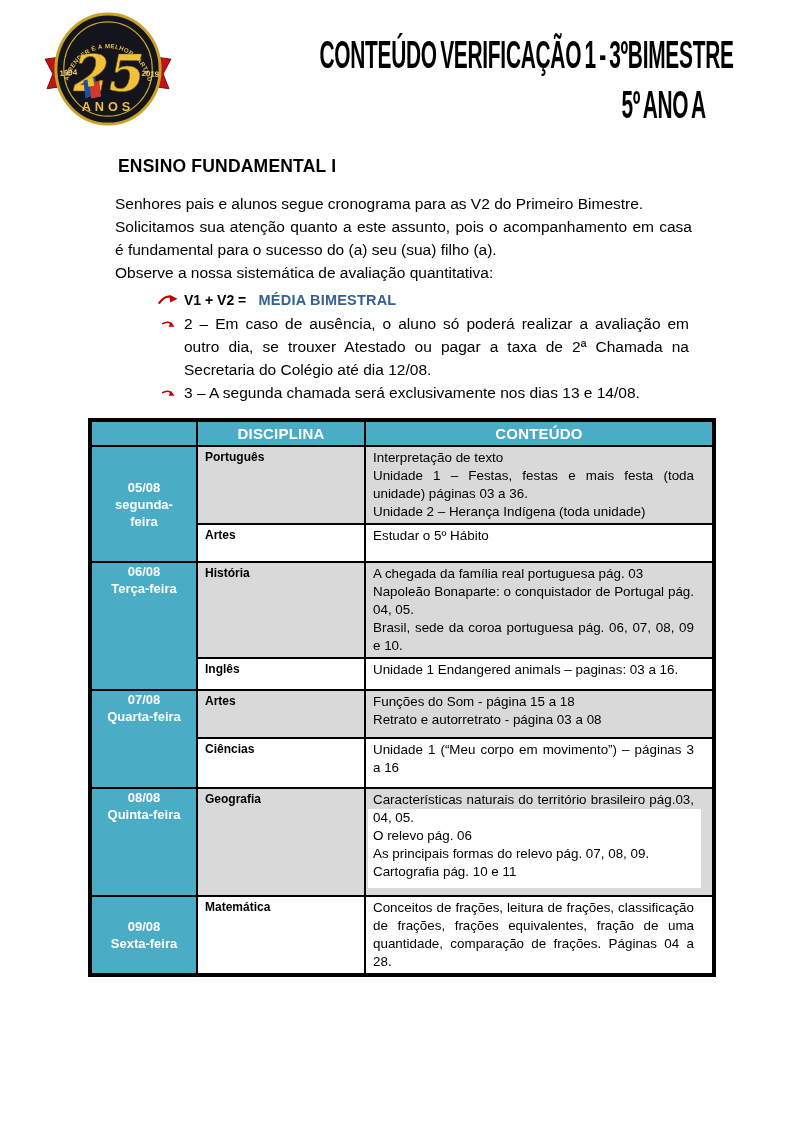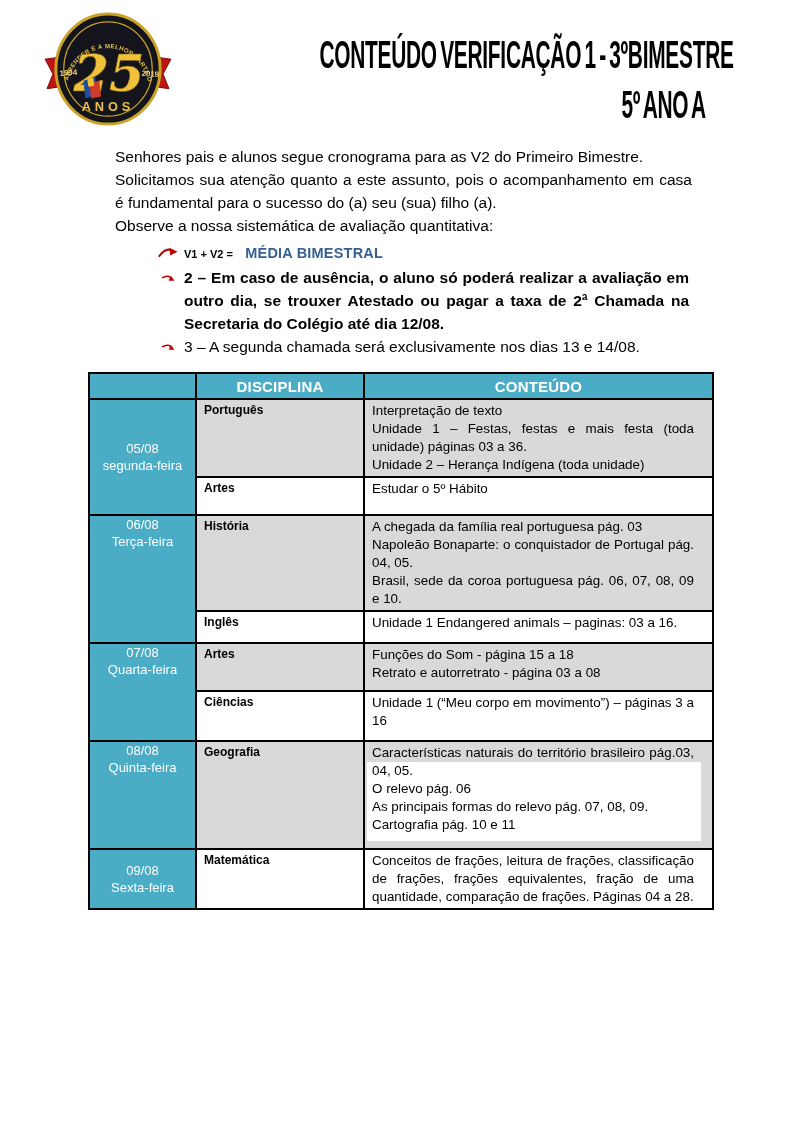--- a/index.html
+++ b/index.html
@@ -19,29 +19,29 @@
   
   .intro { margin:15px 4px 0 115px; width:577px; font-size:15.5px; line-height:23px; }
   .intro .just { text-align:justify; }
   
   .syslist { margin:4px 0 0 158px; font-size:15.5px; line-height:23px; }
   .sysitem { display:flex; align-items:flex-start; }
   .bullet-ico { flex:0 0 26px; padding-top:4px; }
   .bullet-ico.small { padding-top:7px; padding-left:4px; }
   .bullet-ico svg { display:block; }
   .sysitem .txt { width:505px; }
-  .sysitem .just { text-align:justify;font-weight:bold; }
-  .formula-bold { font-weight:700; font-size:11px; }
+  .sysitem .just { text-align:justify; }
+  .formula-bold { font-weight:700; font-size:14px; }
   .formula-highlight { font-weight:700; font-size:14.5px; color:#366092; letter-spacing:.2px;padding-left:8px; }
   
-  .schedule { margin:14px 0 0 88px; width:624px; border-collapse:collapse; table-layout:fixed; border:1px solid #000000; }
+  .schedule { margin:14px 0 0 88px; width:624px; border-collapse:collapse; table-layout:fixed; border:4px solid #000000; }
   .schedule th, .schedule td { border:2px solid #000; }
   .col-day { width:107px; } .col-disc { width:168px; } .col-cont { width:349px; }
   .schedule th { height:26px; background:#4BACC6; color:#fff; font-size:15px; font-weight:700; text-align:center; vertical-align:middle; letter-spacing:.2px; }
-  td.day { background:#4BACC6; color:#fff; font-weight:400; font-size:13px; line-height:17px; text-align:center; vertical-align:middle; padding:0 11px; }
+  td.day { background:#4BACC6; color:#fff; font-weight:700; font-size:13px; line-height:17px; text-align:center; vertical-align:middle; padding:0 11px; }
   td.day.v-top { vertical-align:top; }
   td.subj { font-weight:700; font-size:12px; vertical-align:top; padding:3px 6px 2px 7px; background:#fff; }
   td.cont { font-size:13.4px; line-height:18px; vertical-align:top; text-align:justify; padding:2px 18px 2px 7px; background:#fff; }
   td.cont .txt { white-space:pre-line; }
   tr.shaded td.subj, tr.shaded td.cont { background:#D9D9D9; }
   
   tr.h-pt { height:72px; } tr.h-ol { height:38px; } tr.h-hi { height:82px; } tr.h-in { height:32px; }
   tr.h-ar { height:48px; } tr.h-ci { height:50px; } tr.h-ge { height:108px; } tr.h-ma { height:54px; }
   
   td.cont.geo { position:relative;margin-left:28px; }
@@ -85,20 +85,21 @@
     <text x="99" y="67" font-size="8" fill="#F0D27A" font-weight="700" transform="rotate(4 99 67)">2019</text>
 
     <text x="65" y="103" text-anchor="middle" font-size="13" font-weight="700" fill="#E8C04B" letter-spacing="4">ANOS</text>
   </svg>
 
   <div class="titles">
     <div class="title-line"><span>CONTEÚDO VERIFICAÇÃO 1 - 3ºBIMESTRE</span></div>
     <div class="title-line"><span>5º ANO A</span></div>
   </div>
 
+  <div class="section-heading">ENSINO FUNDAMENTAL I</div>
 
   <div class="intro">
     <div>Senhores pais e alunos segue cronograma para as V2 do Primeiro Bimestre.</div>
     <div class="just">Solicitamos sua atenção quanto a este assunto, pois o acompanhamento em casa é fundamental para o sucesso do (a)  seu (sua)  filho (a).</div>
     <div>Observe a nossa sistemática de avaliação quantitativa:</div>
   </div>
 
   <div class="syslist">
     <div class="sysitem">
       <span class="bullet-ico">

